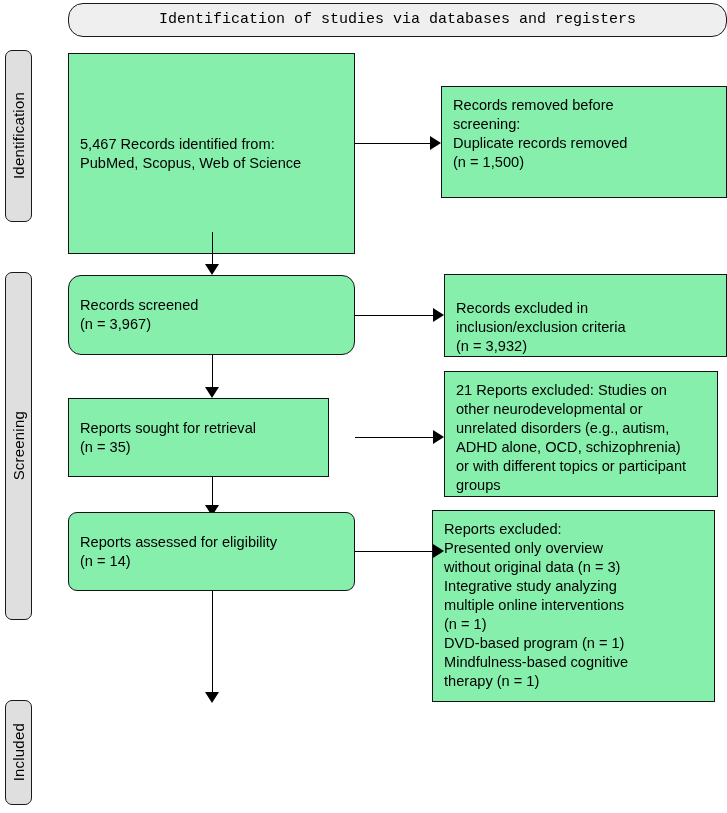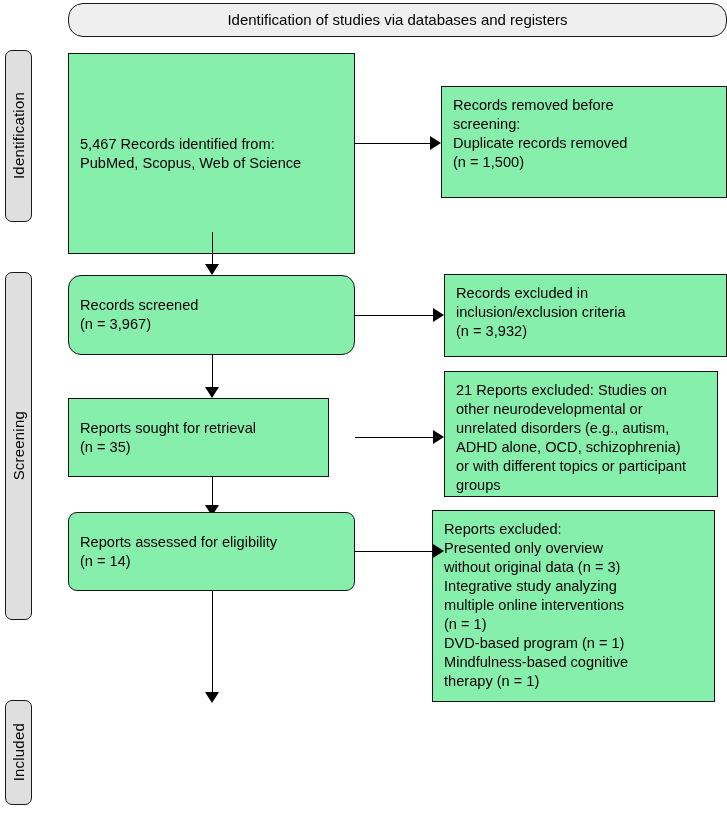--- a/index.html
+++ b/index.html
@@ -41,20 +41,21 @@
   
   .banner {
     position: absolute;
     background: #efefef;
     border: 1.5px solid #1a1a1a;
     border-radius: 15px;
     box-sizing: border-box;
     display: flex;
     align-items: center;
     justify-content: center;
+    font-family: Liberation Mono, monospace;
   }
   .banner-text {
     font-size: 15px;
     line-height: 1.2;
     color: #000;
   }
 
   
   .node {
     position: absolute;
@@ -141,21 +142,21 @@
   <div class="arrow-right" style="left:430px; top:136px;"></div>
 
   <div class="conn-v" style="left:212px; top:232px; height:32px;"></div>
   <div class="arrow-down" style="left:205px; top:264px;"></div>
 
   <div class="node" style="left:68px; top:275px; width:287px; height:80px;border-radius:13px;">
     <span class="node-text">Records screened
 (n = 3,967)</span>
   </div>
 
-  <div class="node top-align" style="left:444px; top:274px; width:283px; height:83px;">
+  <div class="node top-align" style="left:444px; top:274px; width:283px; height:83px;align-items:flex-end;">
     <span class="node-text">Records excluded in
 inclusion/exclusion criteria
 (n = 3,932)</span>
   </div>
 
   <div class="conn-h" style="left:355px; top:315px; width:78px;"></div>
   <div class="arrow-right" style="left:433px; top:308px;"></div>
 
   <div class="conn-v" style="left:212px; top:355px; height:32px;"></div>
   <div class="arrow-down" style="left:205px; top:387px;"></div>

